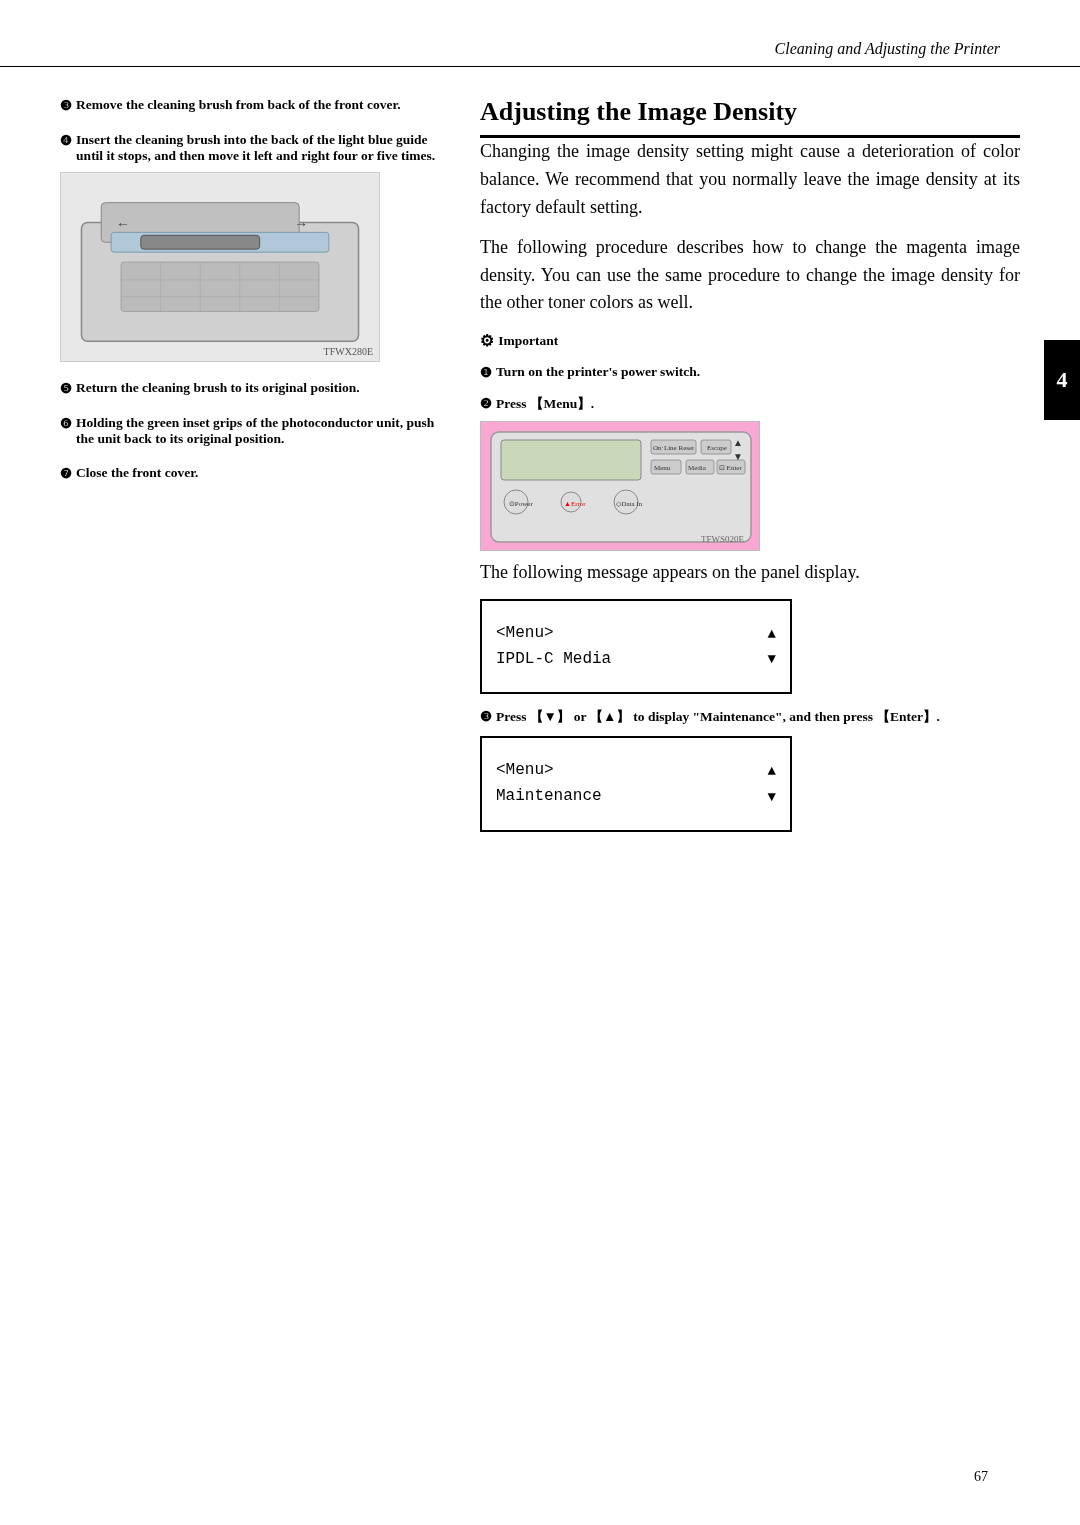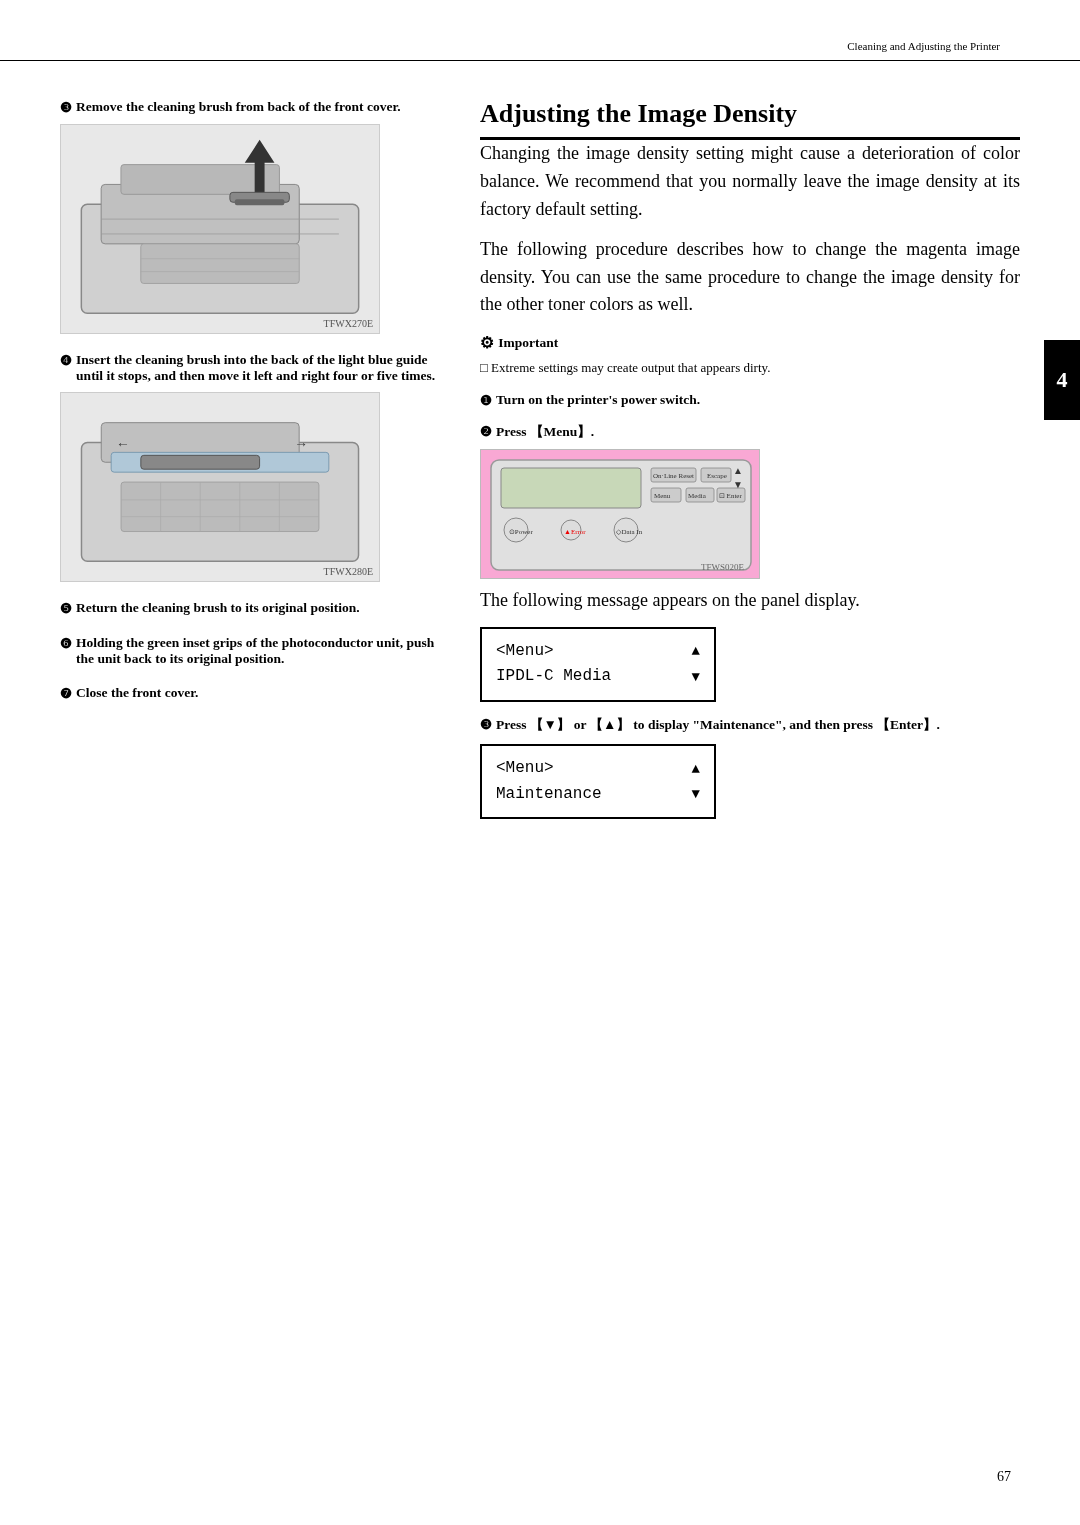--- a/index.html
+++ b/index.html
@@ -14,23 +14,24 @@
     }
     .page-container {
       width: 1080px;
       min-height: 1525px;
       padding: 40px 0 60px 0;
       position: relative;
     }
     .page-header {
       text-align: right;
       padding: 0 80px 8px 80px;
-      font-size: 11px;
+      font-size: 16px;
       border-bottom: 1px solid #000;
-      margin-bottom: 38px;
+      margin-bottom: 30px;
+      font-style: italic;
     }
     .columns-wrapper {
       display: flex;
       padding: 0 60px;
       gap: 40px;
     }
     .left-column {
       width: 380px;
       flex-shrink: 0;
     }
@@ -150,41 +151,41 @@
       height: 130px;
       border: 1px solid #bbb;
       background: #f9a8d4;
       margin: 8px 0;
       position: relative;
       overflow: hidden;
     }
     
     .lcd-display {
       border: 2px solid #000;
-      padding: 10px 14px;
+      padding: 20px 14px;
       font-family: "Courier New", Courier, monospace;
       font-size: 16px;
       background: #fff;
       margin: 10px 0;
-      width: 236px;
+      width: 312px;
       line-height: 1.6;
     }
     .lcd-line {
       display: flex;
       justify-content: space-between;
       align-items: center;
     }
     .lcd-icon {
       font-size: 14px;
     }
     
     .page-number {
       position: absolute;
       bottom: 40px;
-      right: 69px;
+      right: 92px;
       font-size: 14px;
     }
 
     
     .illus-svg {
       width: 100%;
       height: 100%;
     }
   </style>
 </head>
@@ -203,40 +204,20 @@
   <div class="columns-wrapper">
 
     <div class="left-column">
 
       <div class="step-item">
         <div class="step-header">
           <span class="step-num">❸</span>
           <span>Remove the cleaning brush from back of the front cover.</span>
         </div>
 
-        <div class="step-image">
-          <svg class="illus-svg" viewBox="0 0 320 210" xmlns="http://www.w3.org/2000/svg">
-
-            <rect x="20" y="80" width="280" height="110" rx="6" fill="#d0d0d0" stroke="#888" stroke-width="1.5"></rect>
-            <rect x="40" y="60" width="200" height="60" rx="4" fill="#c0c0c0" stroke="#888" stroke-width="1"></rect>
-            <rect x="60" y="40" width="160" height="30" rx="3" fill="#b8b8b8" stroke="#999" stroke-width="1"></rect>
-
-            <polygon points="200,15 215,38 205,38 205,70 195,70 195,38 185,38" fill="#333"></polygon>
-
-            <rect x="170" y="68" width="60" height="10" rx="3" fill="#888" stroke="#555" stroke-width="1"></rect>
-            <rect x="175" y="75" width="50" height="6" rx="2" fill="#666"></rect>
-
-            <line x1="40" y1="95" x2="280" y2="95" stroke="#999" stroke-width="0.8"></line>
-            <line x1="40" y1="110" x2="280" y2="110" stroke="#999" stroke-width="0.8"></line>
-            <rect x="80" y="120" width="160" height="40" rx="3" fill="#bbb" stroke="#999" stroke-width="0.8"></rect>
-            <line x1="80" y1="135" x2="240" y2="135" stroke="#aaa" stroke-width="0.7"></line>
-            <line x1="80" y1="148" x2="240" y2="148" stroke="#aaa" stroke-width="0.7"></line>
-          </svg>
-          <span class="image-caption">TFWX270E</span>
-        </div>
       </div>
 
       <div class="step-item">
         <div class="step-header">
           <span class="step-num">❹</span>
           <span>Insert the cleaning brush into the back of the light blue guide until it stops, and then move it left and right four or five times.</span>
         </div>
 
         <div class="step-image-small">
           <svg class="illus-svg" viewBox="0 0 320 190" xmlns="http://www.w3.org/2000/svg">
@@ -290,21 +271,20 @@
       <div class="section-title">Adjusting the Image Density</div>
 
       <p class="body-text">Changing the image density setting might cause a deterioration of color balance. We recommend that you normally leave the image density at its factory default setting.</p>
       <p class="body-text">The following procedure describes how to change the magenta image density. You can use the same procedure to change the image density for the other toner colors as well.</p>
 
       <div class="important-box">
         <div class="important-title">
           <span class="important-icon">⚙</span>
           <span>Important</span>
         </div>
-        <div class="important-item">Extreme settings may create output that appears dirty.</div>
       </div>
 
       <div class="right-step">
         <div class="right-step-header">
           <span class="right-step-num">❶</span>
           <span>Turn on the printer's power switch.</span>
         </div>
       </div>
 
       <div class="right-step">

